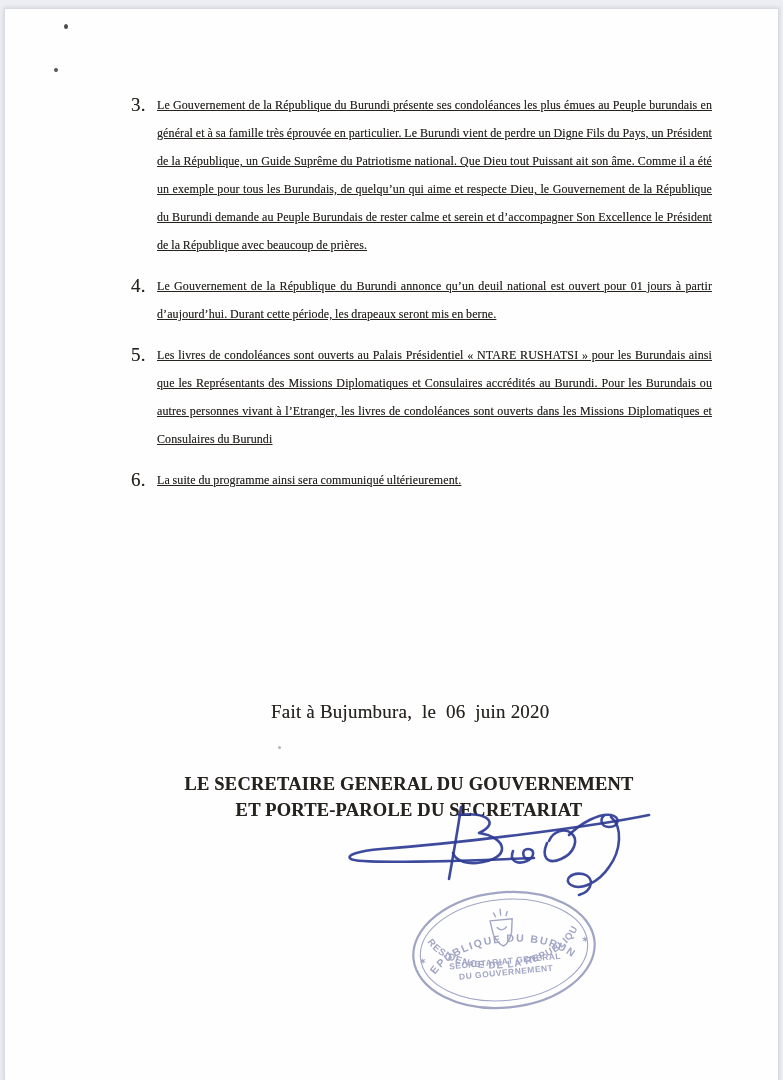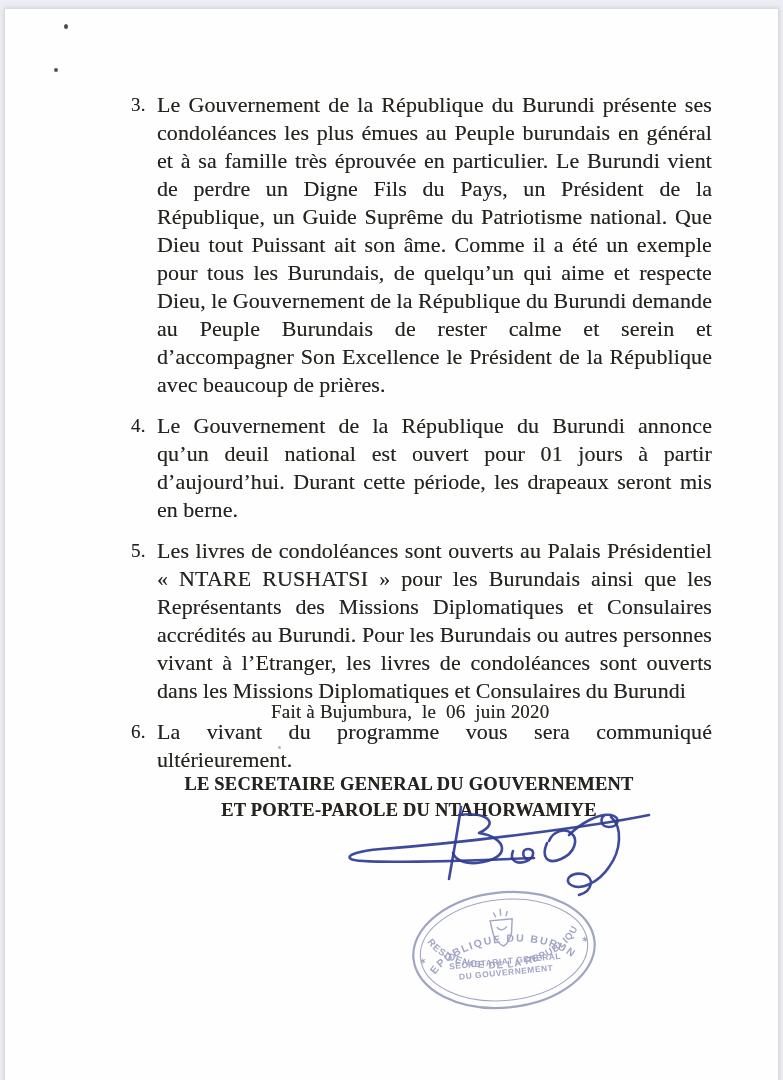--- a/index.html
+++ b/index.html
@@ -22,23 +22,24 @@
   .speck.s3{left:273px;top:737px;width:3px;height:3px;opacity:.35;}
 
   
   .items{position:absolute;left:126px;top:82px;width:581px;}
   .item{display:flex;margin:0 0 13px 0;}
   .item .num{
     flex:0 0 26px;font-size:19px;line-height:28px;
     letter-spacing:.2px;
   }
   .item .body{
-    flex:1;font-size:22px;line-height:28px;text-align:justify;
+    flex:1;font-size:12px;line-height:28px;text-align:justify;
     word-spacing:-.4px;letter-spacing:.1px;
     text-shadow:0 0 .5px rgba(30,28,24,.45);
+    text-decoration:underline;
   }
   .num{text-shadow:0 0 .5px rgba(30,28,24,.45);}
 
   .dateline{
     position:absolute;left:266px;top:692px;font-size:19px;
     white-space:pre;letter-spacing:.2px;
     text-shadow:0 0 .5px rgba(30,28,24,.45);
   }
   .sig-titles{
     position:absolute;left:154px;top:762px;width:500px;text-align:center;
@@ -86,29 +87,29 @@
     <div class="item">
       <span class="num">4.</span>
       <div class="body">Le Gouvernement de la République du Burundi annonce qu’un deuil national est ouvert pour 01 jours à partir d’aujourd’hui. Durant cette période, les drapeaux seront mis en berne.</div>
     </div>
     <div class="item">
       <span class="num">5.</span>
       <div class="body">Les livres de condoléances sont ouverts au Palais Présidentiel « NTARE RUSHATSI » pour les Burundais ainsi que les Représentants des Missions Diplomatiques et Consulaires accrédités au Burundi. Pour les Burundais ou autres personnes vivant à l’Etranger, les livres de condoléances sont ouverts dans les Missions Diplomatiques et Consulaires du Burundi</div>
     </div>
     <div class="item">
       <span class="num">6.</span>
-      <div class="body">La vivant du programme vous sera communiqué  ultérieurement.</div>
+      <div class="body">La suite du programme ainsi sera communiqué  ultérieurement.</div>
     </div>
   </div>
 
   <div class="dateline">Fait à Bujumbura,  le  06  juin 2020</div>
 
   <div class="sig-titles">
     <div>LE SECRETAIRE GENERAL DU GOUVERNEMENT</div>
-    <div>ET PORTE-PAROLE DU NTAHORWAMIYE</div>
+    <div>ET PORTE-PAROLE DU SECRETARIAT</div>
   </div>
 
   <svg class="signature-svg" viewBox="0 0 315 105" xmlns="http://www.w3.org/2000/svg">
     <path d="M 308 14 C 250 26 120 42 40 48 C 18 50 4 54 10 58 C 16 63 120 60 193 57"></path>
     <path d="M 120 6 C 117 28 112 55 108 78"></path>
     <path d="M 118 14 C 145 10 160 22 138 32 C 166 36 172 58 136 62 C 122 63 114 58 112 52"></path>
     <path d="M 172 50 C 168 60 176 64 186 60 C 194 56 194 48 187 48 C 181 48 180 56 188 59"></path>
     <path d="M 206 42 C 200 56 206 64 220 58 C 234 52 238 38 230 32 C 224 27 212 30 208 40"></path>
     <path d="M 228 34 C 240 22 258 12 270 14 C 280 16 278 26 268 26 C 260 26 258 18 264 14"></path>
     <path d="M 270 16 C 282 26 280 50 268 66 C 258 81 240 90 230 84 C 222 79 230 71 242 73 C 254 76 252 90 238 94"></path>

